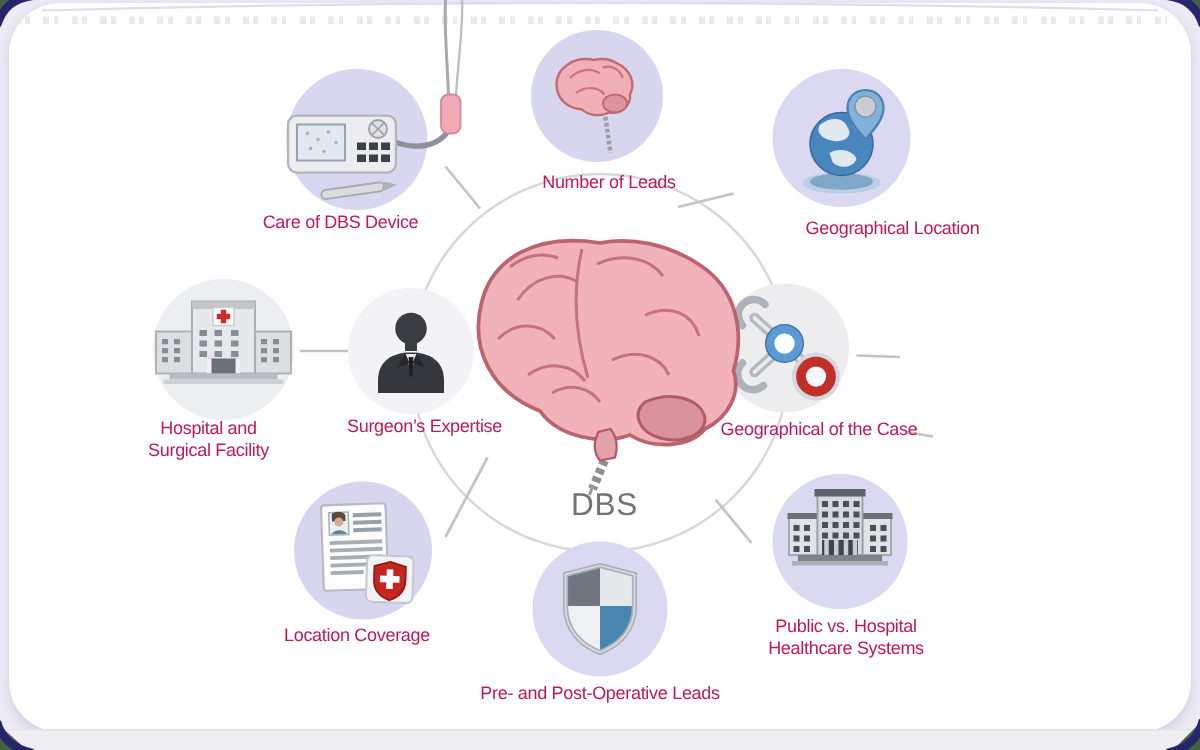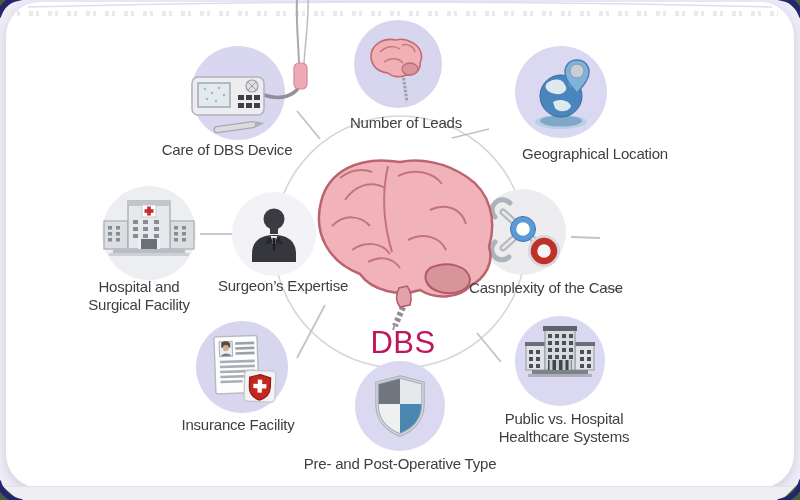--- a/index.html
+++ b/index.html
@@ -20,24 +20,24 @@
     background:#efeef2;border-top:1px solid #e3e2e7;z-index:2;
   }
   .dash-row{
     position:absolute;left:10px;right:22px;top:11px;height:5px;z-index:2;opacity:.85;
     background:repeating-linear-gradient(90deg,#eae4e6 0 4px,transparent 4px 7px,#eae4e6 7px 10px,transparent 10px 19px);
   }
   svg.gfx{position:absolute;left:0;top:0;z-index:3;}
   .labels{position:absolute;inset:0;z-index:4;}
   .lbl{
     position:absolute;transform:translateX(-50%);
-    font-size:15px;color:#404040;text-align:center;
+    font-size:12px;color:#be185d;text-align:center;
     white-space:pre-line;line-height:1.22;letter-spacing:-0.2px;
   }
-  .center-lbl{font-size:31px;letter-spacing:.5px;color:#be185d;text-align:center;}
+  .center-lbl{font-size:21px;letter-spacing:.5px;color:#737373;text-align:center;}
 </style>
 </head>
 <body>
 
 <div class="stage">
 
   <div class="card"></div>
   <div class="bottom-strip"></div>
   <div class="dash-row"></div>
 
@@ -310,21 +310,21 @@
     </g>
   </svg>
 
   <div class="labels">
     <div class="lbl" style="left:227px;top:141px">Care of DBS Device</div>
     <div class="lbl" style="left:406px;top:114px">Number of Leads</div>
     <div class="lbl" style="left:595px;top:145px">Geographical Location</div>
     <div class="lbl" style="left:283px;top:277px">Surgeon’s Expertise</div>
     <div class="lbl" style="left:139px;top:278px">Hospital and
 Surgical Facility</div>
-    <div class="lbl" style="left:546px;top:279px">Casnplexity of the Case</div>
-    <div class="lbl" style="left:238px;top:416px">Insurance Facility</div>
-    <div class="lbl" style="left:400px;top:455px">Pre- and Post-Operative Type</div>
+    <div class="lbl" style="left:546px;top:279px">Geographical of the Case</div>
+    <div class="lbl" style="left:238px;top:416px">Location Coverage</div>
+    <div class="lbl" style="left:400px;top:455px">Pre- and Post-Operative Leads</div>
     <div class="lbl" style="left:564px;top:410px">Public vs. Hospital
 Healthcare Systems</div>
     <div class="lbl center-lbl" style="left:403px;top:324px">DBS</div>
   </div>
 
 </div>
 
 </body></html>

